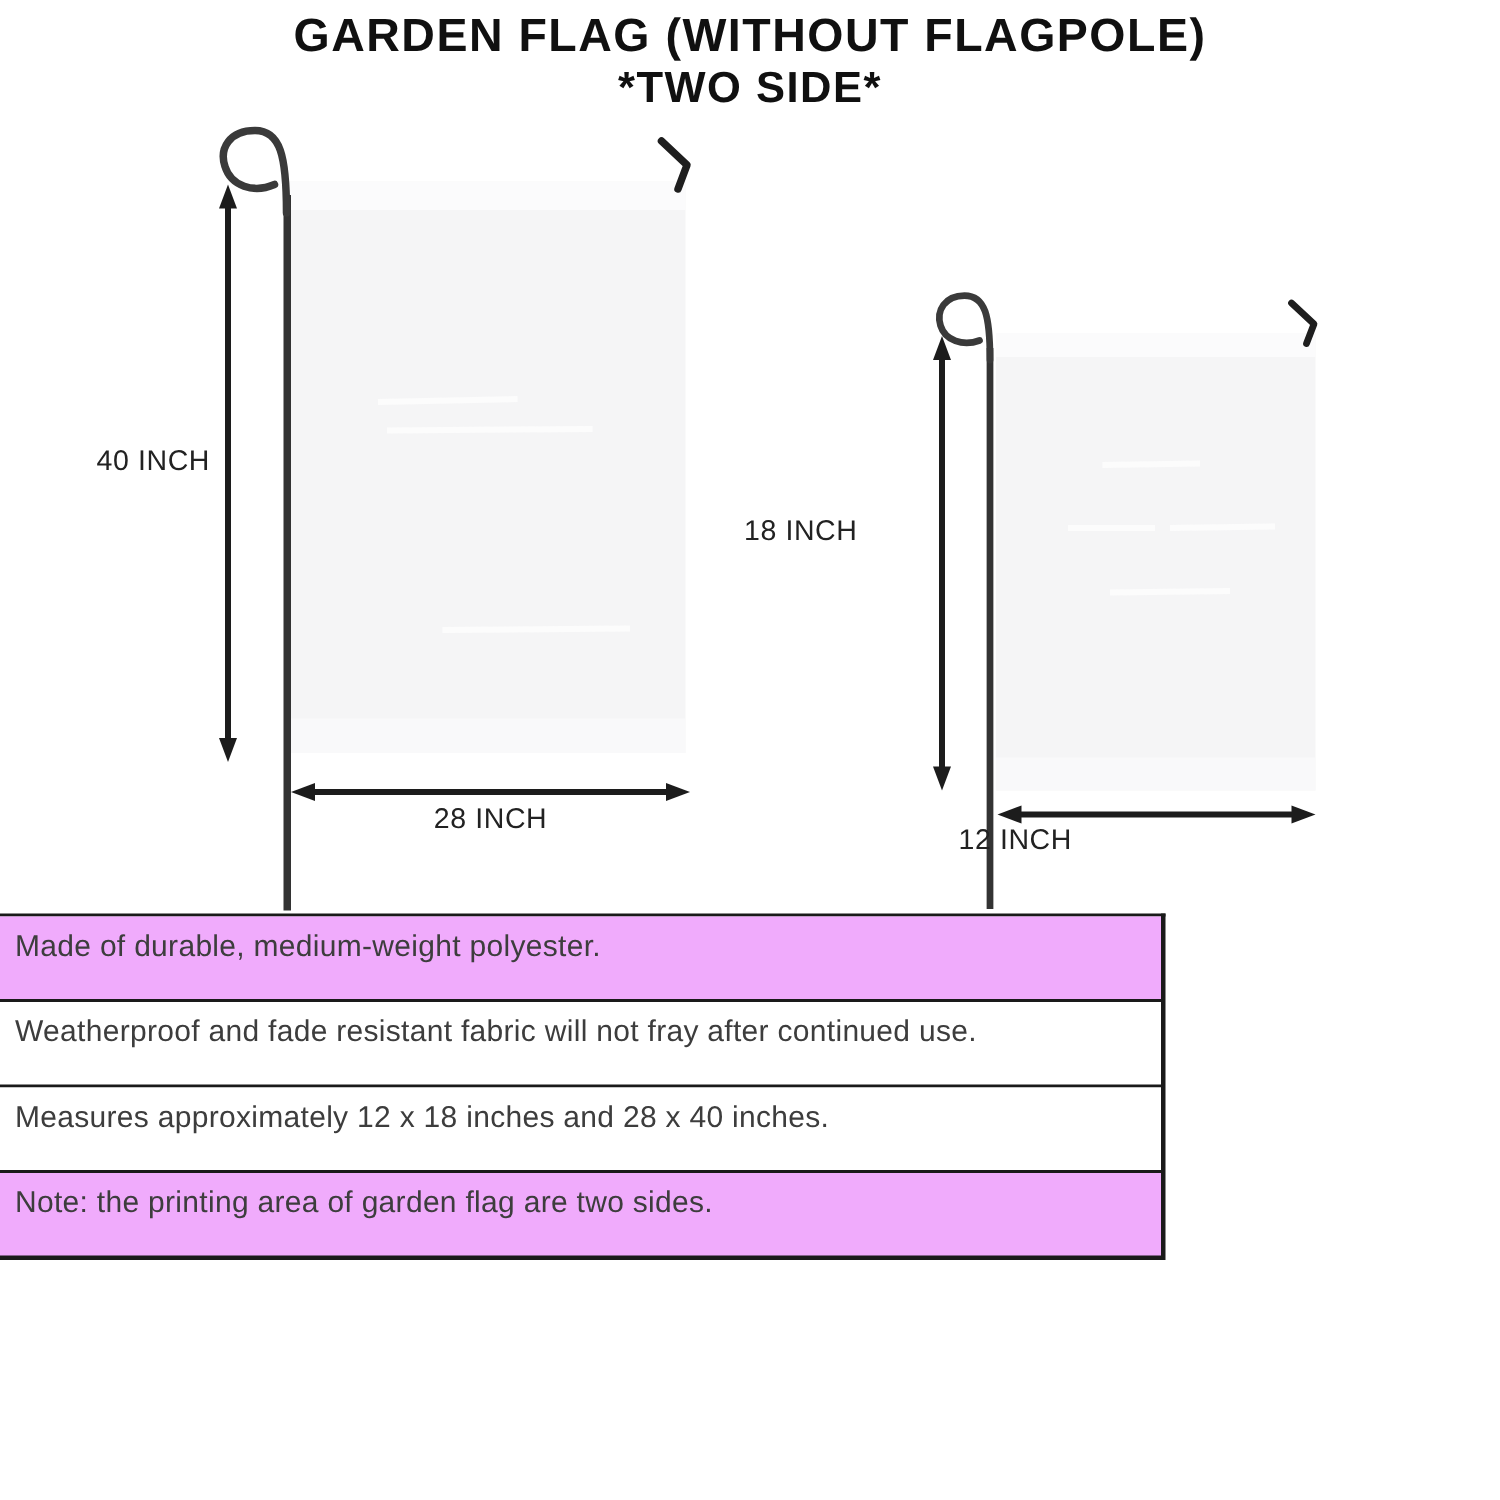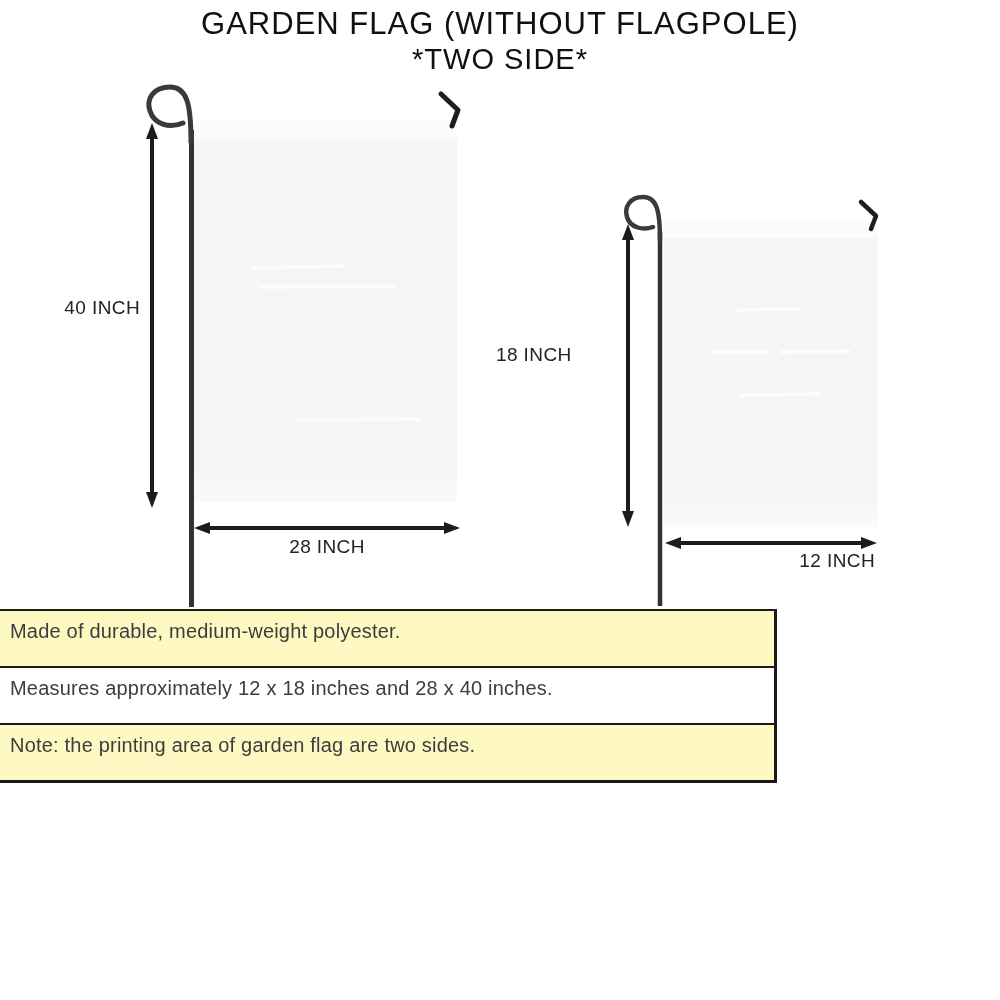--- a/index.html
+++ b/index.html
@@ -9,61 +9,61 @@
     font-family: "Liberation Sans", sans-serif;
     position: relative;
     overflow: hidden;
   }
   .abs { position: absolute; }
 
   
   .title-line1 {
     top: 6px; left: 0; width: 1000px;
     text-align: center;
-    font-size: 31px; font-weight: 400; letter-spacing: 1px;
+    font-size: 31px; font-weight: 700; letter-spacing: 1px;
     color: #101010;
   }
   .title-line2 {
     top: 43px; left: 0; width: 1000px;
     text-align: center;
-    font-size: 29px; font-weight: 400; letter-spacing: 1px;
+    font-size: 29px; font-weight: 700; letter-spacing: 1px;
     color: #101010;
   }
 
   
   .diagram-svg { top: 0; left: 0; }
 
   
   .dim-label {
     font-size: 19px; font-weight: 400; color: #222222;
     letter-spacing: 0.4px;
   }
   .lbl-40 { top: 297px; left: 34px;  width: 106px; text-align: right; }
   .lbl-28 { top: 536px; left: 196px; width: 262px; text-align: center; }
   .lbl-18 { top: 344px; left: 496px; width: 118px; text-align: left; }
-  .lbl-12 { top: 550px; left: 665px; width: 210px; text-align: right; }
+  .lbl-12 { top: 550px; left: 639px; width: 210px; text-align: left; }
 
   
   .features {
     top: 609px; left: 0; width: 777px;
     border-top: 2px solid #1a1a1a;
     border-right: 3px solid #1a1a1a;
     box-sizing: border-box;
   }
   .feature-row {
     height: 55px;
     border-bottom: 2px solid #1a1a1a;
     box-sizing: content-box;
     font-size: 20px;
     color: #3d3d3d;
     letter-spacing: 0.2px;
     padding: 0;
   }
   .feature-row:last-child { border-bottom: 3px solid #1a1a1a; }
-  .feature-row.gray  { background: #fef9c3; }
+  .feature-row.gray  { background: #f0abfc; }
   .feature-row.white { background: #ffffff; }
   .feature-row .feature-text {
     display: block;
     padding: 9px 10px 0 10px;
     line-height: 1.15;
   }
 </style>
 </head>
 <body>
 
@@ -137,18 +137,21 @@
 <div class="abs dim-label lbl-40">40 INCH</div>
 <div class="abs dim-label lbl-28">28 INCH</div>
 <div class="abs dim-label lbl-18">18 INCH</div>
 <div class="abs dim-label lbl-12">12 INCH</div>
 
 <div class="abs features">
   <div class="feature-row gray">
     <span class="feature-text">Made of durable, medium-weight polyester.</span>
   </div>
   <div class="feature-row white">
+    <span class="feature-text">Weatherproof and fade resistant fabric will not fray after continued use.</span>
+  </div>
+  <div class="feature-row white">
     <span class="feature-text">Measures approximately 12 x 18 inches and 28 x 40 inches.</span>
   </div>
   <div class="feature-row gray">
     <span class="feature-text">Note: the printing area of garden flag are two sides.</span>
   </div>
 </div>
 
 </body></html>

